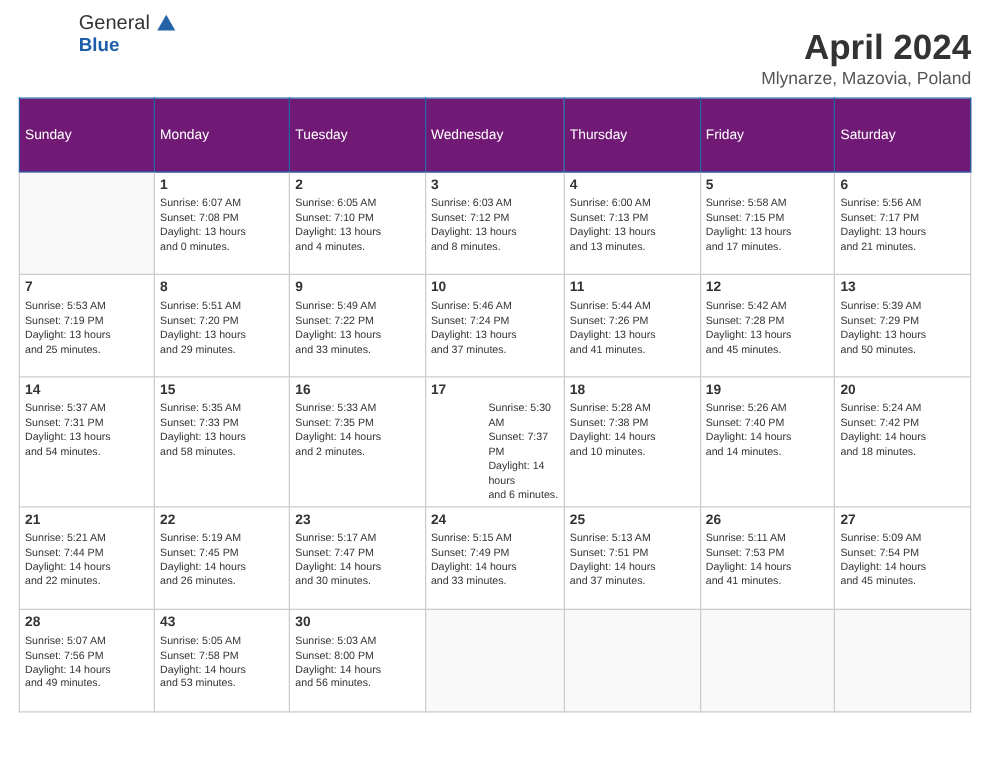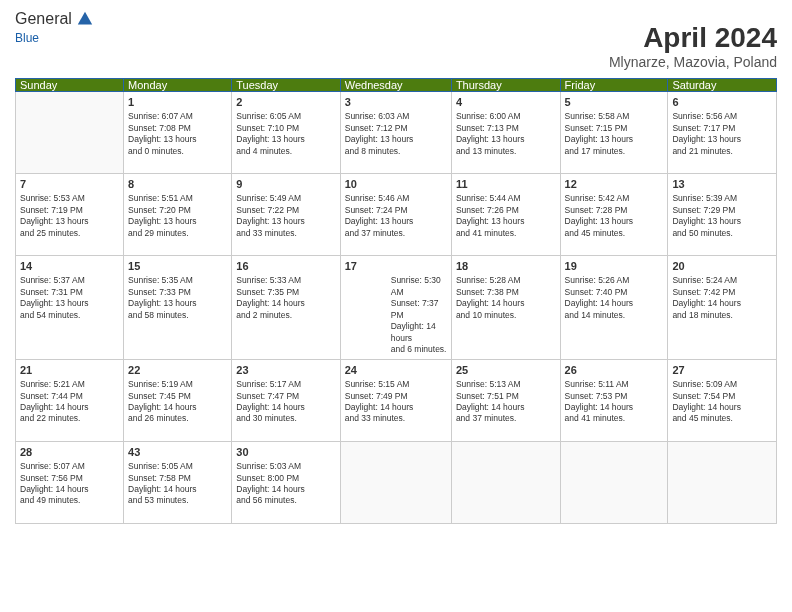--- a/index.html
+++ b/index.html
@@ -18,20 +18,21 @@
     }
     .header {
       display: flex;
       justify-content: space-between;
       align-items: flex-start;
       margin-bottom: 8px;
     }
     .logo {
       display: flex;
       align-items: center;
+      margin-left: 48px;
     }
     .logo-general { color: #333; }
     .logo-blue { color: #1a5fa8; }
     .logo-icon {
       width: 18px;
       height: 18px;
       margin-left: 2px;
     }
     .title-block {
       text-align: right;
@@ -45,23 +46,23 @@
     .location {
       font-size: 14px;
       color: #555;
     }
     .calendar {
       width: 100%;
       border-collapse: collapse;
       font-size: 9.5px;
     }
     .calendar thead th {
-      background-color: #4d7c0f;
+      background-color: #701a75;
       color: white;
-      padding: 0 4px;
+      padding: 23px 4px;
       text-align: left;
       font-size: 11px;
       font-weight: normal;
       border: 1px solid #2563a8;
     }
     .calendar tbody td {
       border: 1px solid #ccc;
       vertical-align: top;
       padding: 3px 4px;
       width: 113px;
@@ -90,21 +91,21 @@
 <div class="container">
   <div class="header">
     <div class="logo">
       <div>
         <div style="display:flex; align-items:center; gap:2px;">
           <span class="logo-general">General</span>
           <svg class="logo-icon" viewBox="0 0 20 20">
             <polygon points="10,2 18,16 2,16" fill="#2563a8"></polygon>
           </svg>
         </div>
-        <span class="logo-blue" style="font-size:12px; font-weight:normal; color:#1a5fa8;">Blue</span>
+        <span class="logo-blue" style="font-size:15px; font-weight:bold; color:#1a5fa8;">Blue</span>
       </div>
     </div>
     <div class="title-block">
       <div class="month-title">April 2024</div>
       <div class="location">Mlynarze, Mazovia, Poland</div>
     </div>
   </div>
 
   <table class="calendar">
     <thead>

